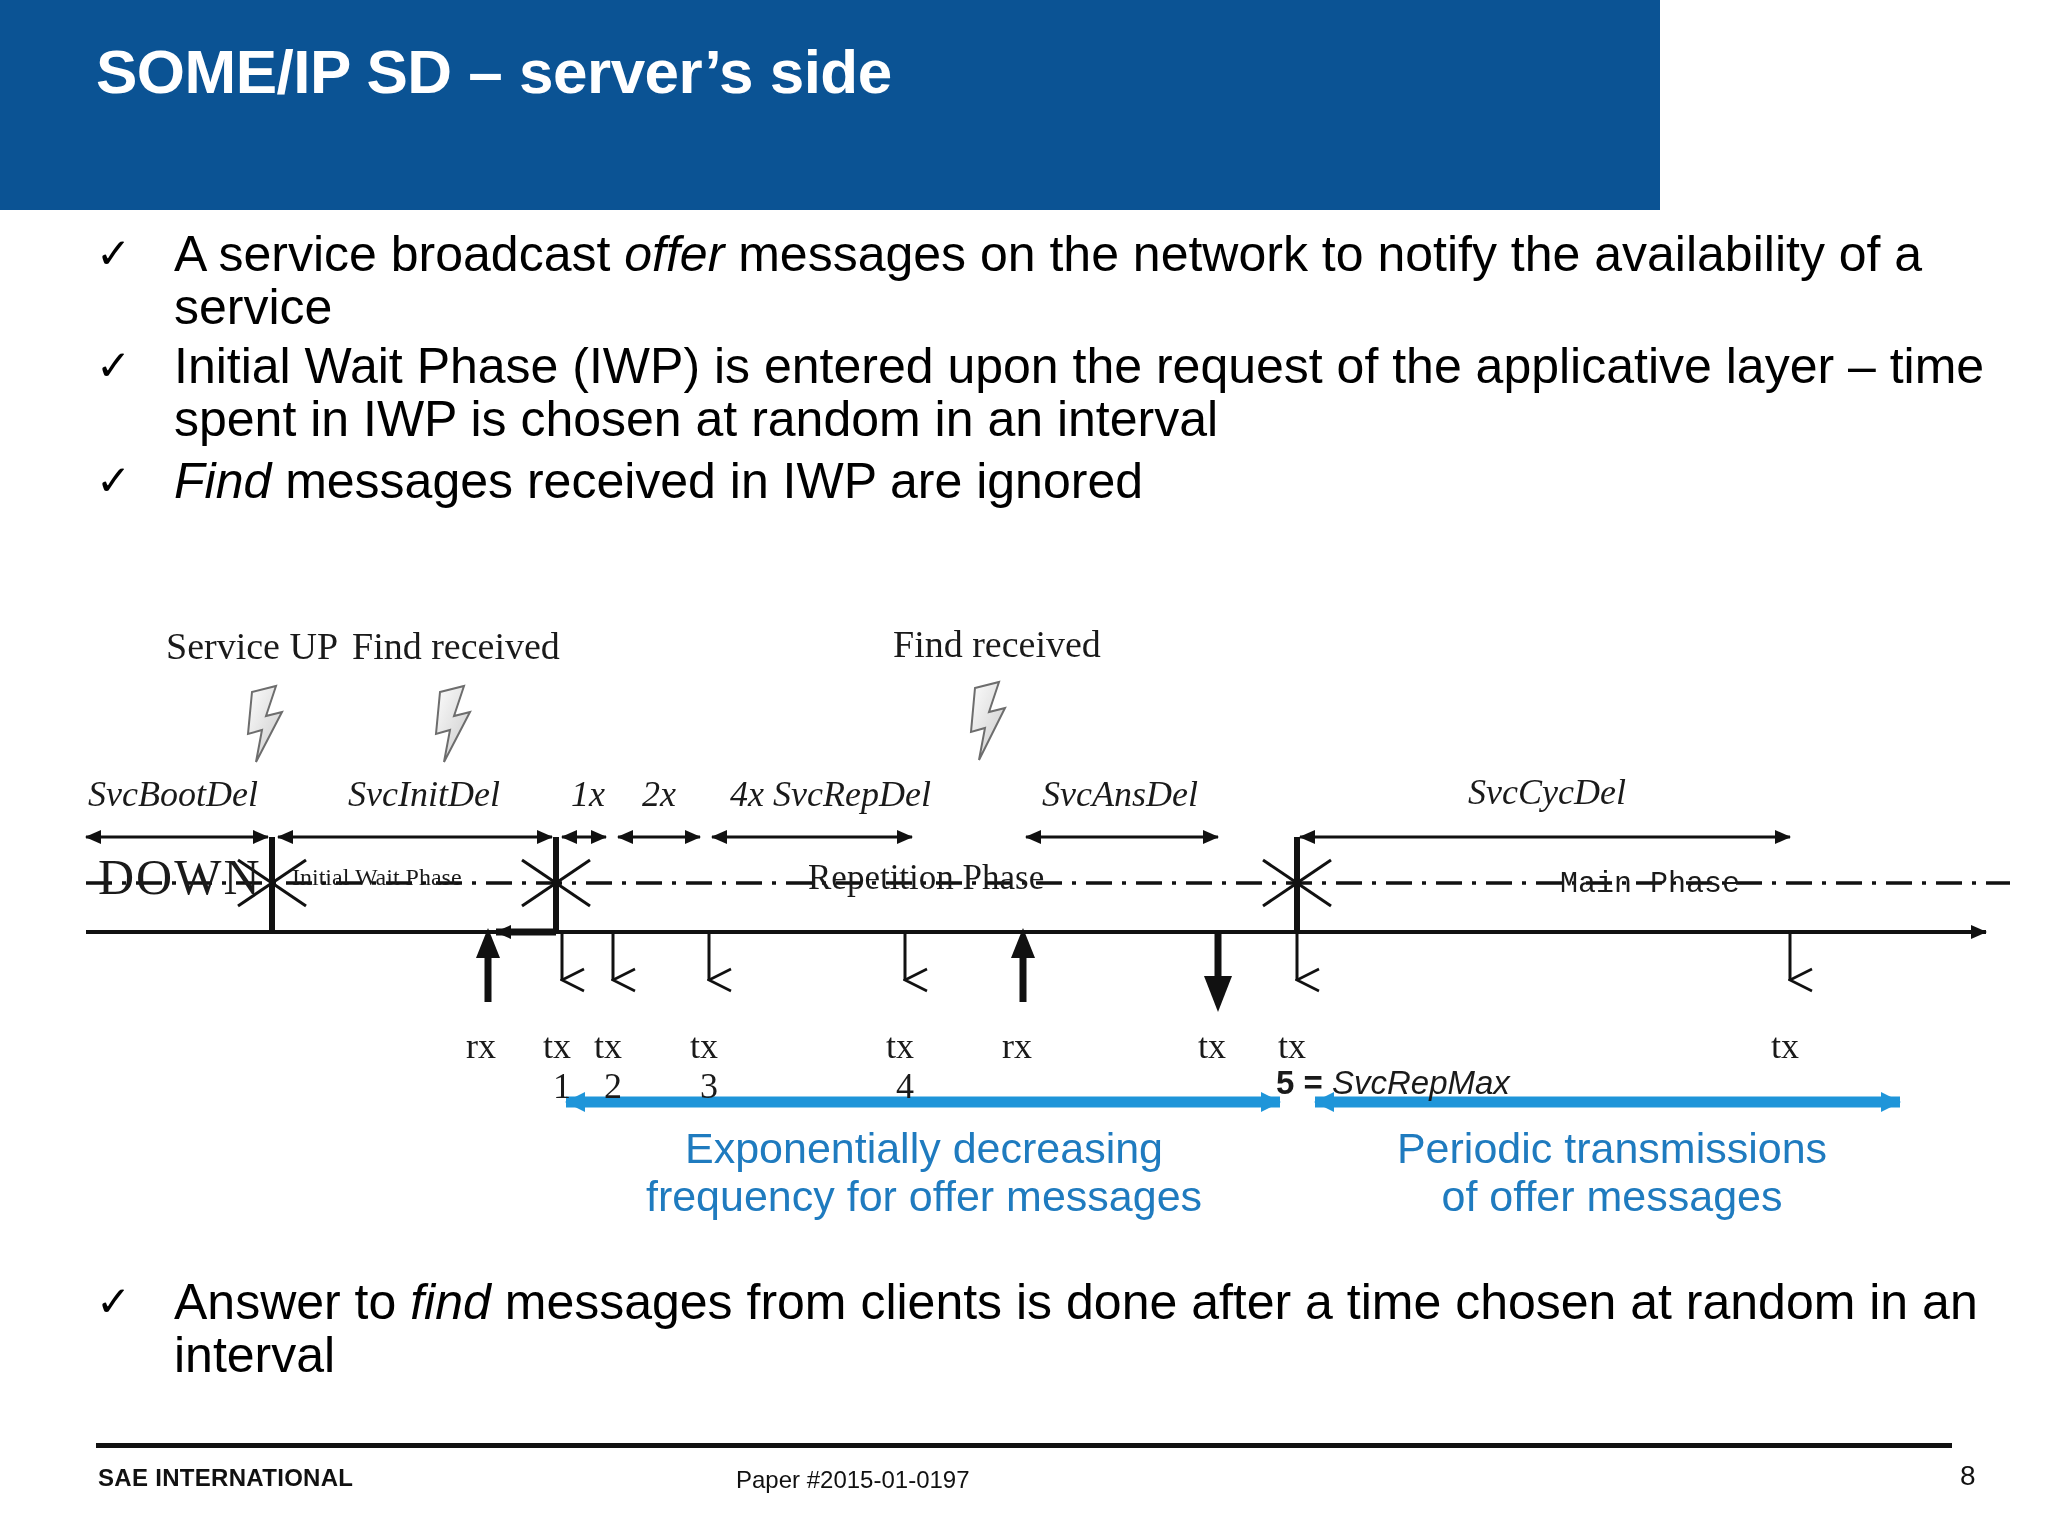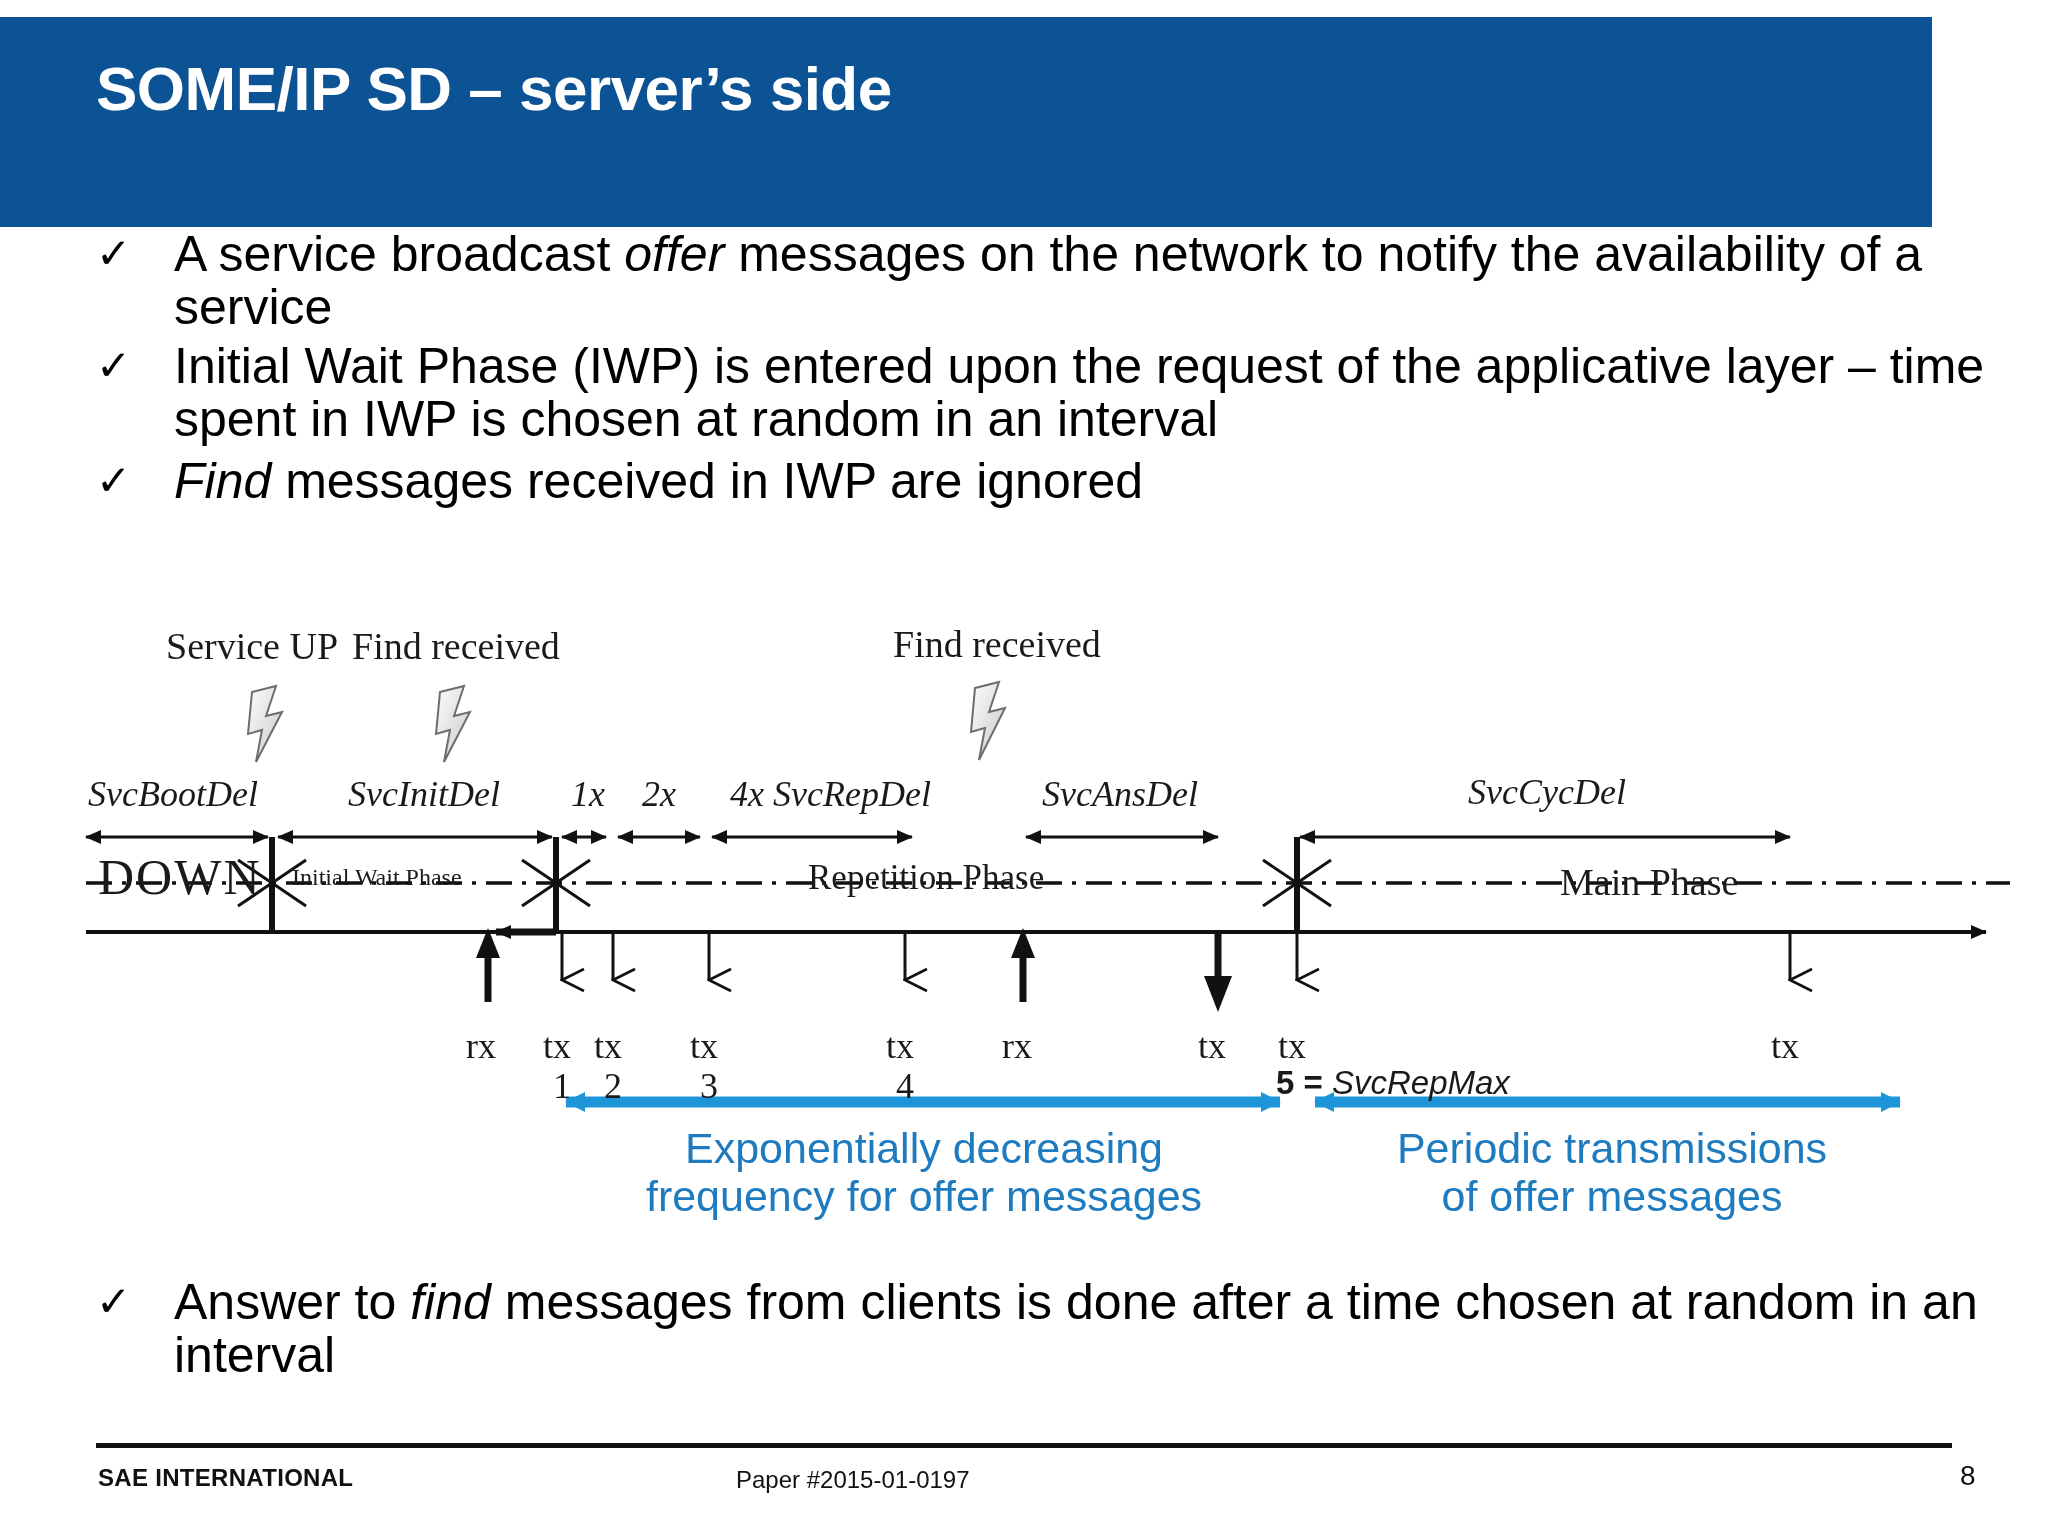--- a/index.html
+++ b/index.html
@@ -1,20 +1,20 @@
 <!DOCTYPE html>
 <html><head>
 <meta charset="utf-8">
 <style>
   html,body{margin:0;padding:0;background:#fff;}
   body{width:2048px;height:1536px;position:relative;overflow:hidden;
        font-family:"Liberation Sans",sans-serif;}
 
   
-  #header{position:absolute;left:0;top:17px;width:1932px;height:210px;}
+  #header{position:absolute;left:0;top:0;width:1660px;height:210px;}
   #header-bg{position:absolute;inset:0;background:#0b5394;
     -webkit-clip-path:polygon(0 0, 2048px 0, 2048px 118px, 1988px 210px, 0 210px);
     clip-path:polygon(0 0, 2048px 0, 2048px 118px, 1988px 210px, 0 210px);}
   #slide-title{position:absolute;left:96px;top:36px;color:#ffffff;
     font-size:62px;font-weight:bold;letter-spacing:-0.5px;white-space:nowrap;}
 
   
   .bullet{position:absolute;color:#000;font-size:50px;line-height:1.06;}
   .bullet .chk{position:absolute;left:0;top:4px;font-size:42px;}
   .bullet .btxt{display:block;margin-left:78px;}
@@ -179,21 +179,21 @@
   <div class="seri" style="left:348px;top:133px;font-size:36px;">SvcInitDel</div>
   <div class="seri" style="left:571px;top:133px;font-size:36px;">1x</div>
   <div class="seri" style="left:642px;top:133px;font-size:36px;">2x</div>
   <div class="seri" style="left:730px;top:133px;font-size:36px;">4x SvcRepDel</div>
   <div class="seri" style="left:1042px;top:133px;font-size:36px;">SvcAnsDel</div>
   <div class="seri" style="left:1468px;top:131px;font-size:36px;">SvcCycDel</div>
 
   <div class="ser" style="left:98px;top:208px;font-size:50px;letter-spacing:2px;">DOWN</div>
   <div class="ser" style="left:292px;top:224px;font-size:24px;">Initial Wait Phase</div>
   <div class="ser" style="left:808px;top:218px;font-size:35px;">Repetition Phase</div>
-  <div class="ser" style="left:1560px;top:220px;font-size:38px;">Main Phase</div>
+  <div class="ser" style="left:1560px;top:227px;font-size:30px;font-family:Liberation Mono, monospace;">Main Phase</div>
 
   <div class="ser" style="left:466px;top:385px;font-size:36px;">rx</div>
   <div class="ser" style="left:543px;top:385px;font-size:36px;">tx</div>
   <div class="ser" style="left:594px;top:385px;font-size:36px;">tx</div>
   <div class="ser" style="left:690px;top:385px;font-size:36px;">tx</div>
   <div class="ser" style="left:886px;top:385px;font-size:36px;">tx</div>
   <div class="ser" style="left:1002px;top:385px;font-size:36px;">rx</div>
   <div class="ser" style="left:1198px;top:385px;font-size:36px;">tx</div>
   <div class="ser" style="left:1278px;top:385px;font-size:36px;">tx</div>
   <div class="ser" style="left:1771px;top:385px;font-size:36px;">tx</div>

